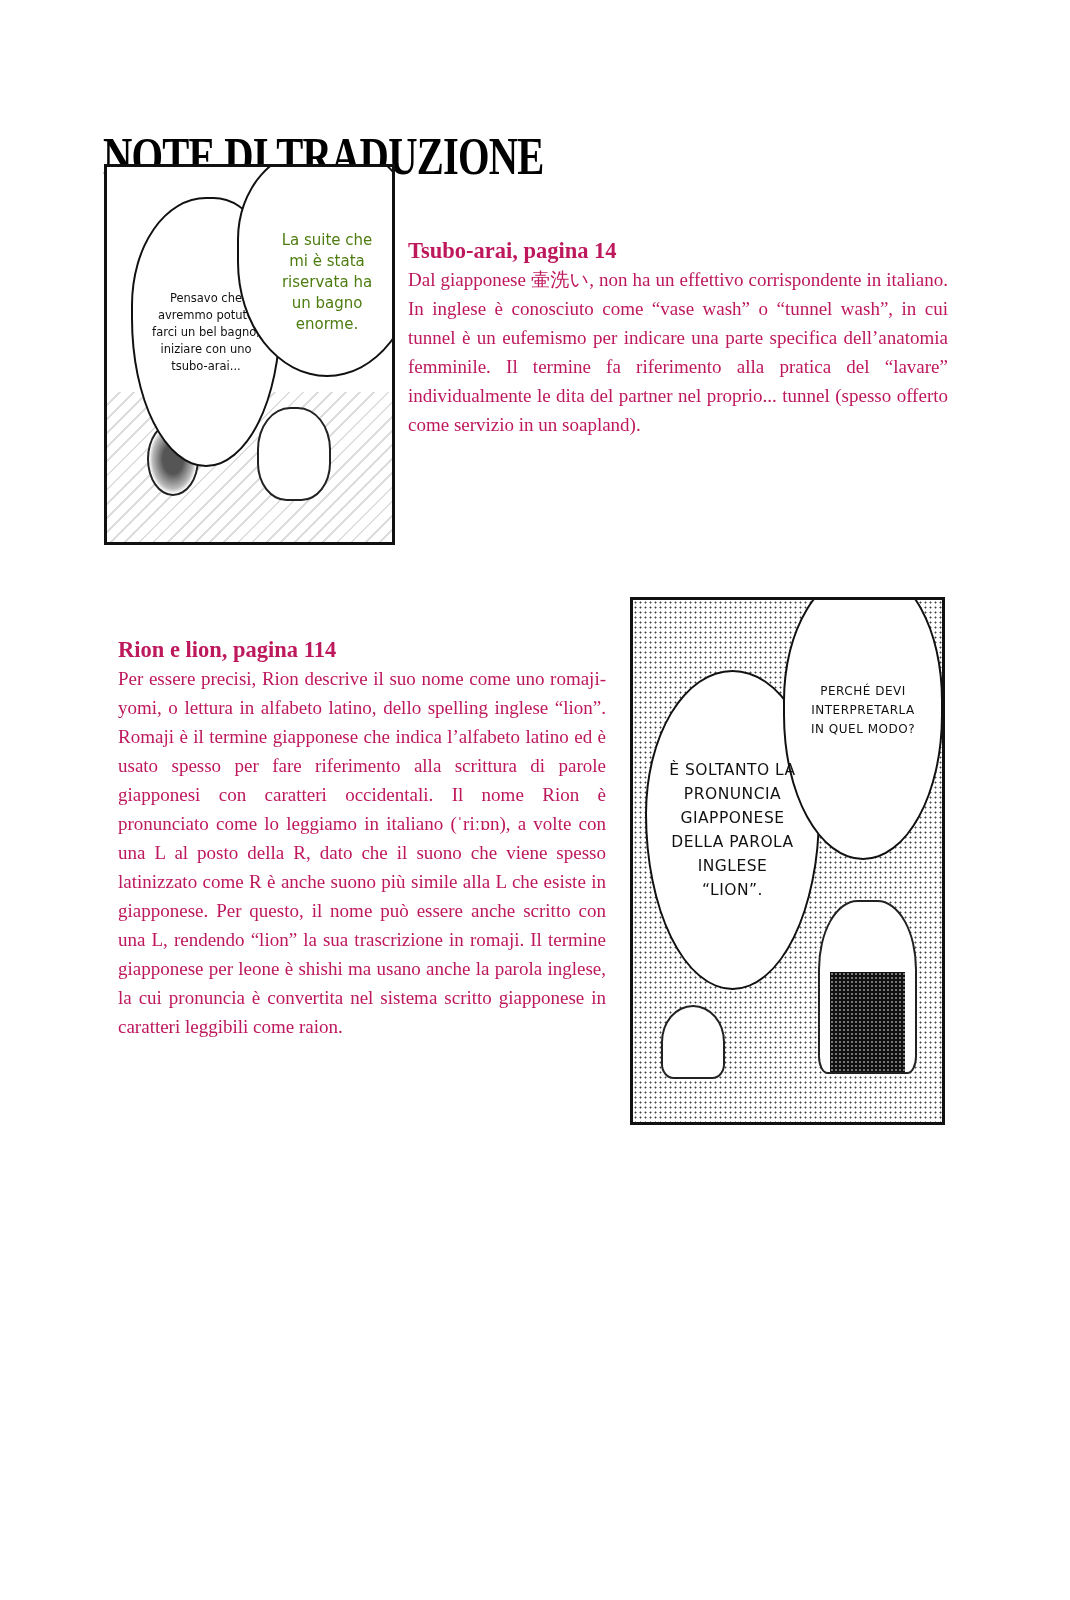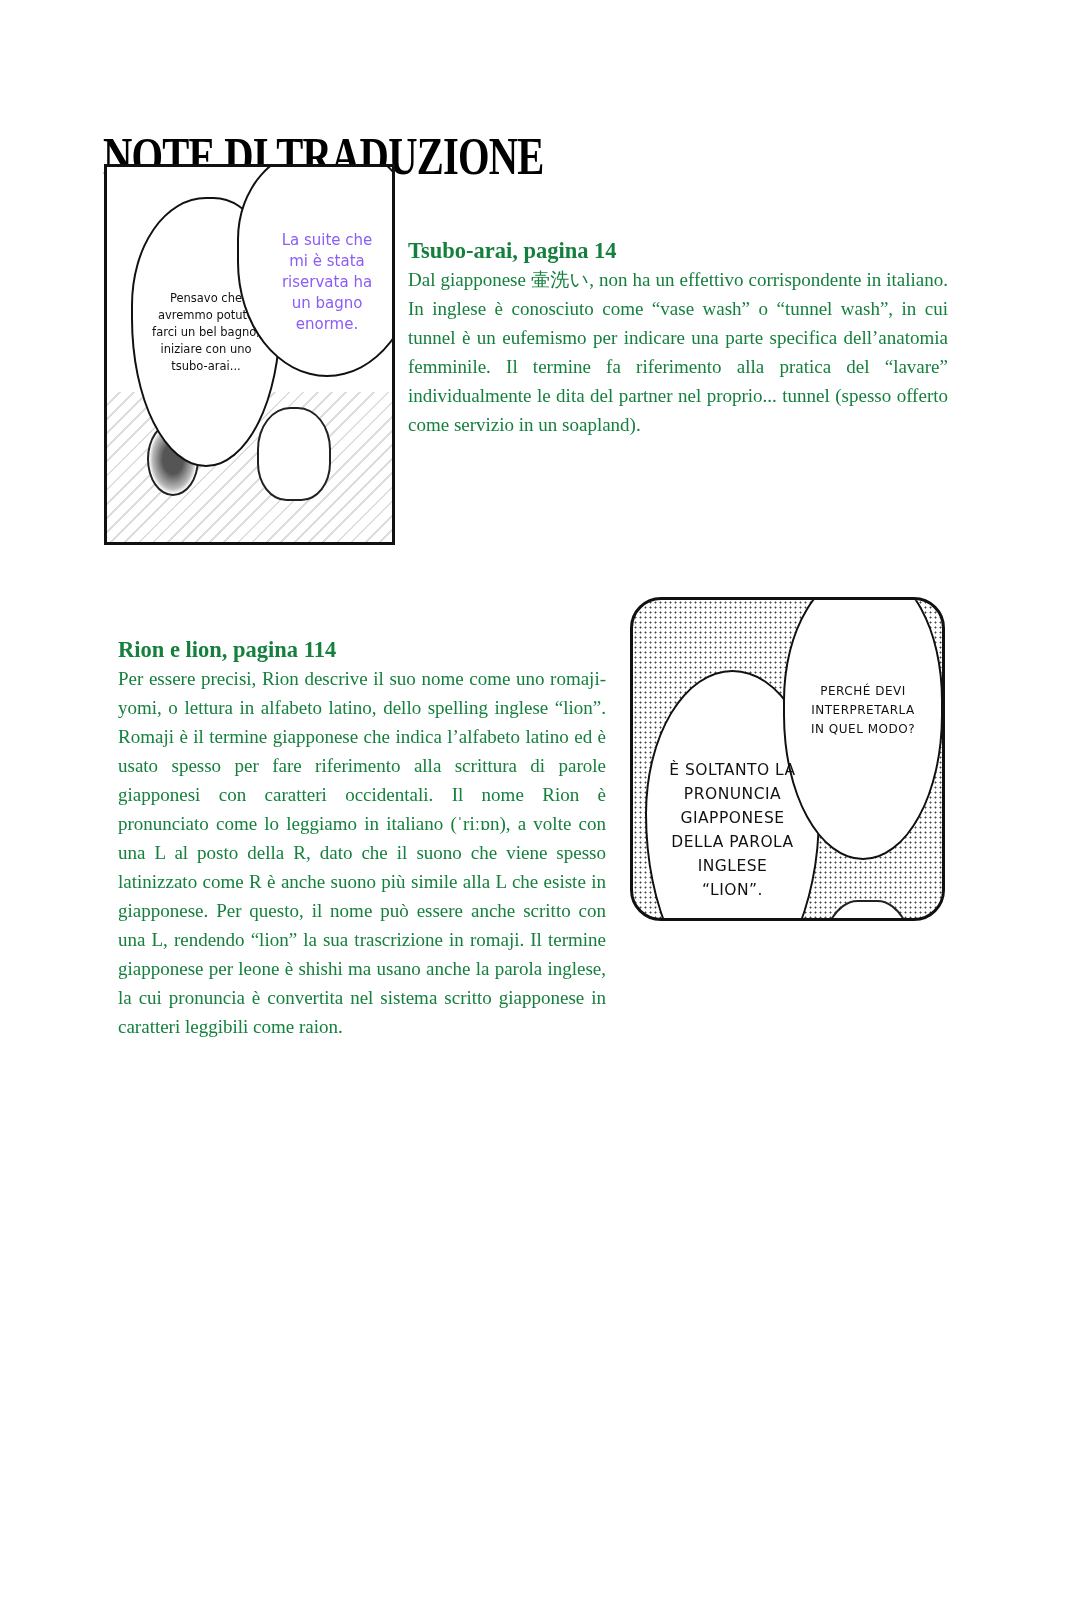--- a/index.html
+++ b/index.html
@@ -9,35 +9,34 @@
     font-family: "Liberation Serif", serif; font-weight: 900;
     font-size: 52px; letter-spacing: -1px; line-height: 60px;
     transform: scaleX(0.78); transform-origin: left top;
     color: #000;
   }
   .panel {
     position: absolute; border: 3px solid #111; background: #fff; overflow: hidden;
     box-sizing: border-box;
   }
   .panel-1 { left: 104px; top: 164px; width: 291px; height: 381px; }
-  .panel-2 { left: 630px; top: 597px; width: 315px; height: 324px;
+  .panel-2 { left: 630px; top: 597px; width: 315px; height: 528px;
     background-color: #fff;
     background-image: radial-gradient(#444 0.9px, transparent 1.1px);
     background-size: 5px 5px;
-    border-radius: 31px;
   }
   .balloon {
     position: absolute; background: #fff; border: 2.5px solid #111;
     display: flex; align-items: center; justify-content: center; text-align: center;
     box-sizing: border-box;
   }
   .p1-bubble-a { left: 24px; top: 30px; width: 150px; height: 270px; border-radius: 50% 45% 50% 50% / 40% 40% 55% 55%; }
   .p1-bubble-b { left: 130px; top: -20px; width: 180px; height: 230px; border-radius: 45% 40% 50% 50% / 40% 40% 50% 50%; z-index: 2; }
   .p1-text-small { font-family: "DejaVu Sans", sans-serif; font-size: 11.5px; line-height: 17px; color: #111; }
-  .p1-text-big { font-family: "DejaVu Sans", sans-serif; font-size: 15px; line-height: 21px; color: #8b5cf6; }
+  .p1-text-big { font-family: "DejaVu Sans", sans-serif; font-size: 15px; line-height: 21px; color: #4d7c0f; }
   .p1-art {
     position: absolute; left: 0; right: 0; bottom: 0; height: 150px;
     background: repeating-linear-gradient(135deg, #fff 0 8px, #ddd 8px 10px);
   }
   .p1-char {
     position: absolute; left: 150px; top: 240px; width: 70px; height: 90px;
     border: 2px solid #222; border-radius: 45% 45% 40% 40%; background: #fff;
   }
   .p1-eye {
     position: absolute; left: 40px; top: 255px; width: 48px; height: 70px;
@@ -57,21 +56,21 @@
   .p2-char-a .vest {
     position: absolute; left: 10px; right: 10px; top: 70px; bottom: 0;
     background: #111;
     background-image: radial-gradient(#777 0.8px, transparent 1px); background-size: 4px 4px;
   }
   .p2-char-b {
     position: absolute; left: 28px; top: 405px; width: 60px; height: 70px;
     border: 2px solid #222; border-radius: 50% 50% 20% 20%; background: #fff;
   }
   .note {
-    position: absolute; font-family: "Liberation Serif", serif; color: #15803d;
+    position: absolute; font-family: "Liberation Serif", serif; color: #be185d;
   }
   .note-heading { font-weight: bold; font-size: 22.5px; line-height: 28px; margin: 0; }
   .note-body { font-size: 19px; line-height: 29px; text-align: justify; margin: 0; }
   .note-1 { left: 408px; top: 237px; width: 540px; }
   .note-2 { left: 106px; top: 636px; width: 488px; margin-left: 12px; }
 </style>
 </head>
 <body>
 
 <h1 class="page-title">NOTE DI TRADUZIONE</h1>

